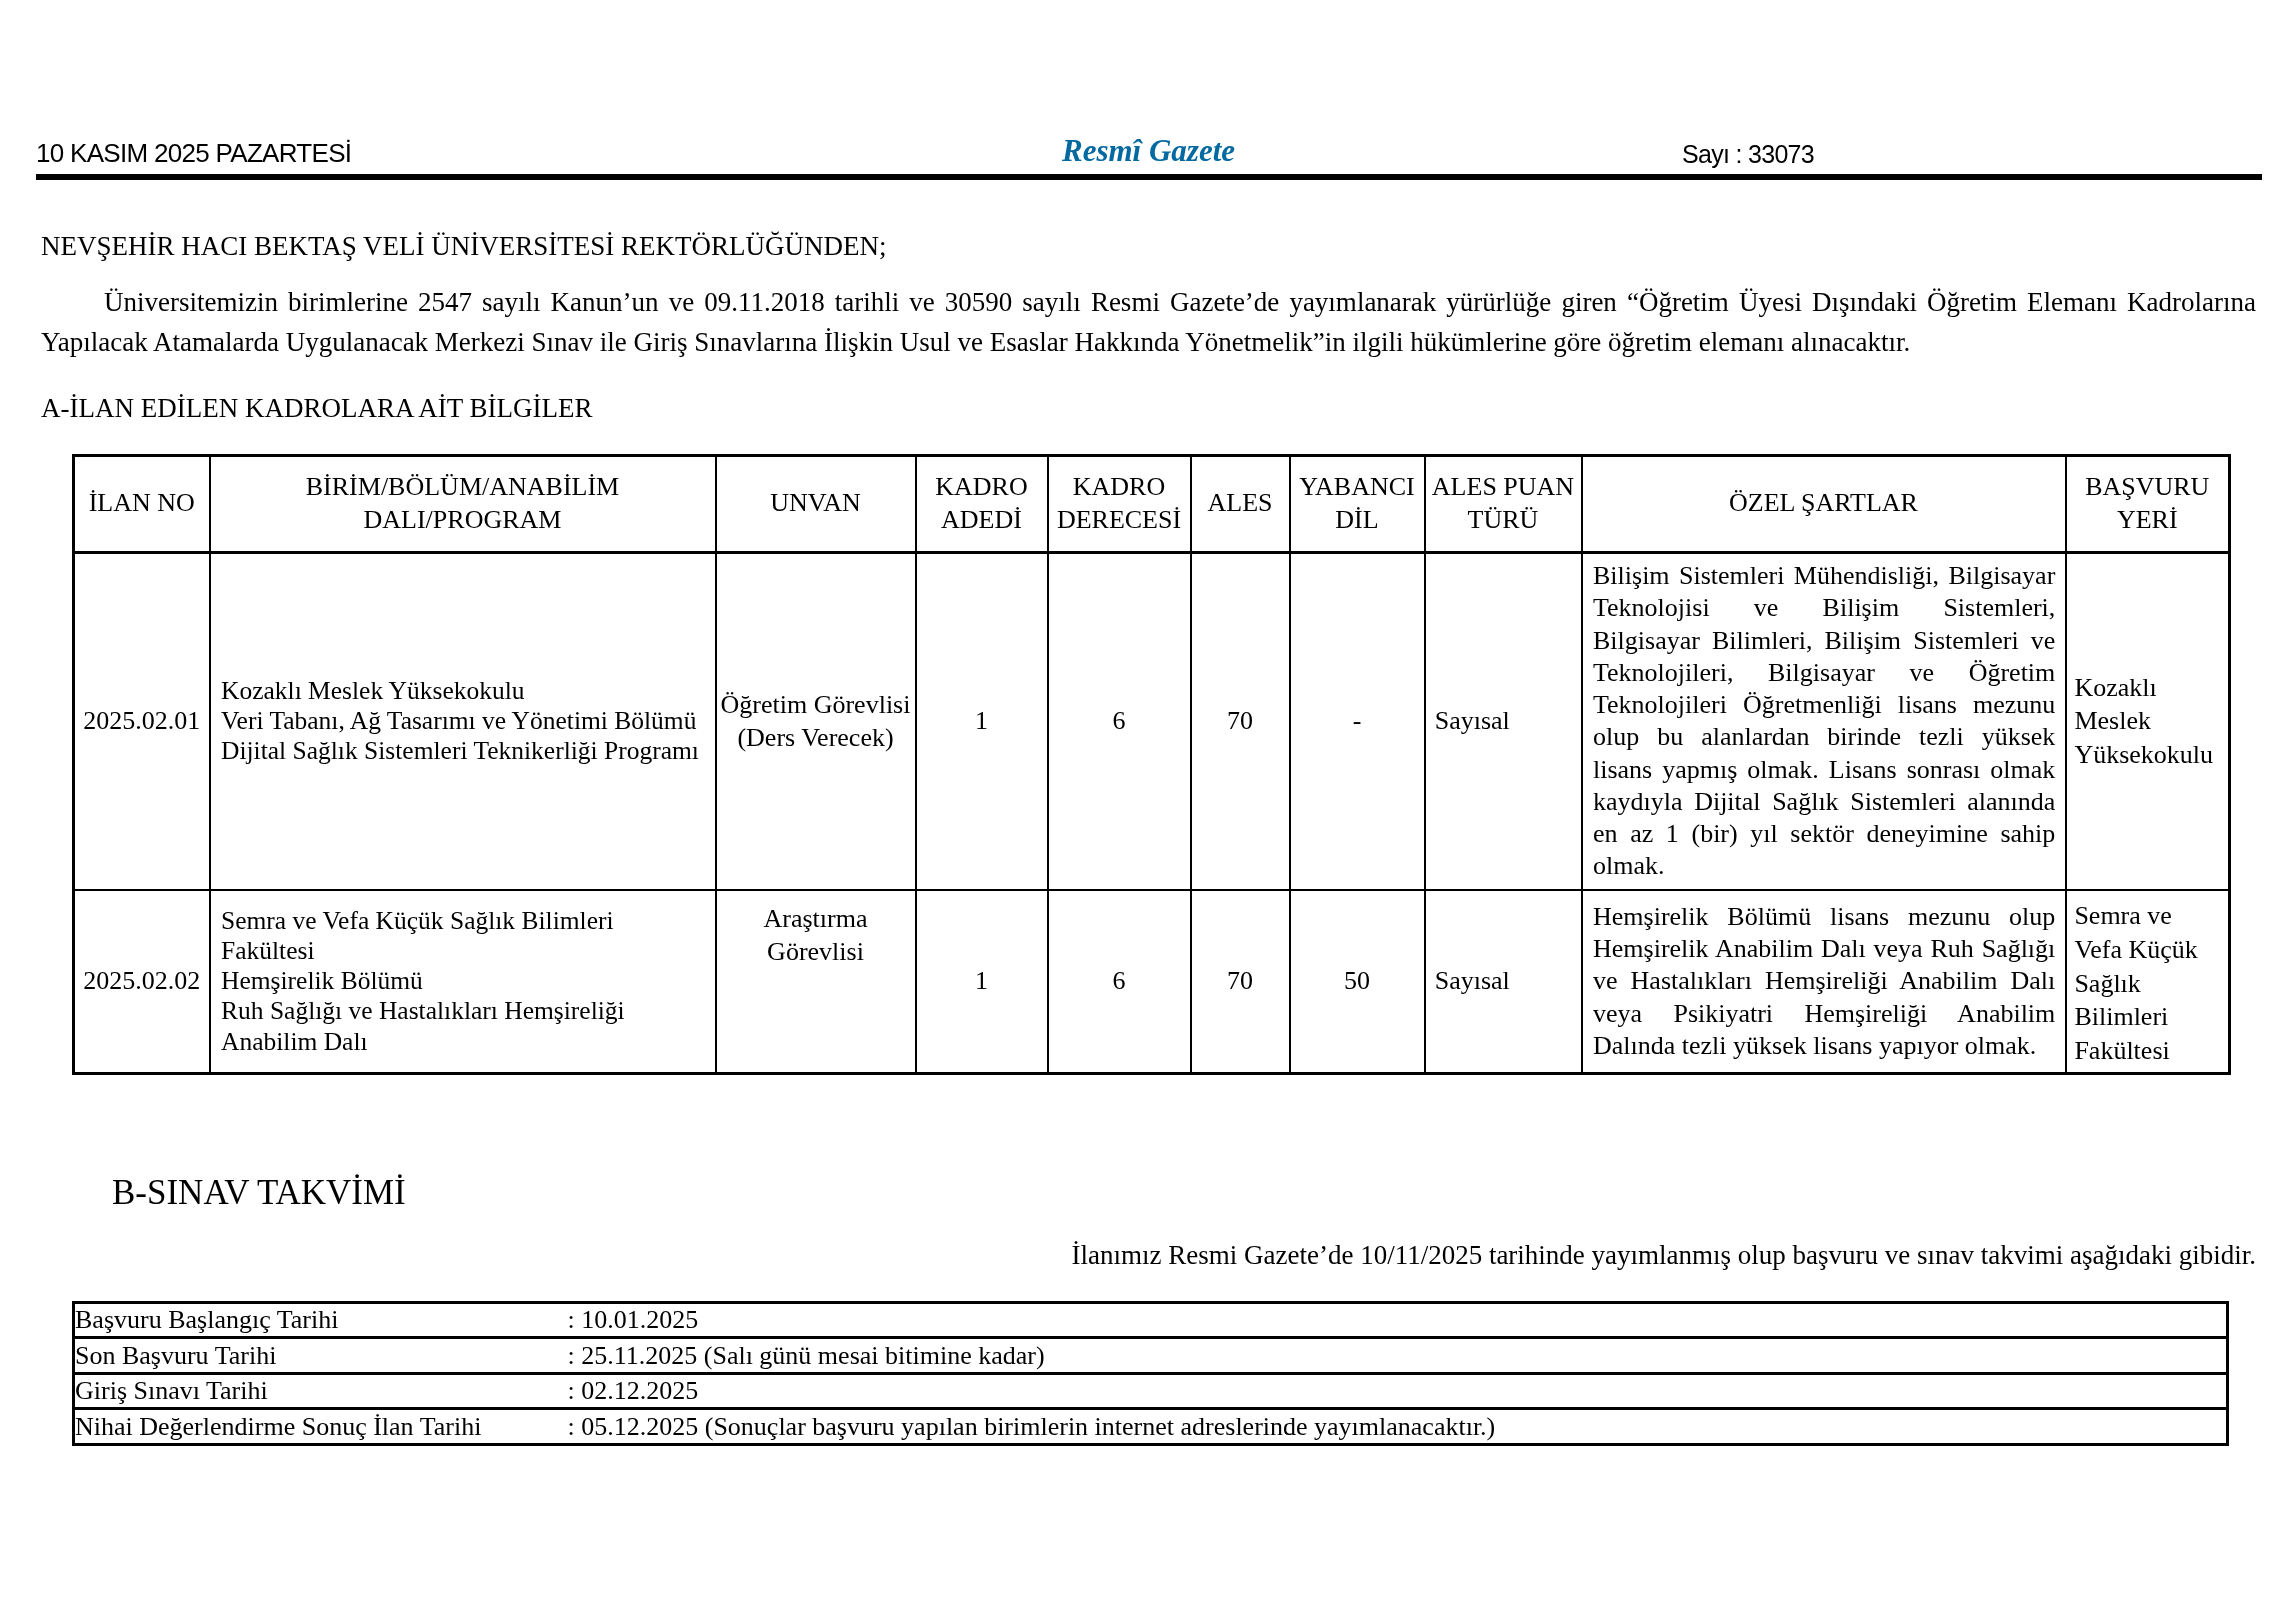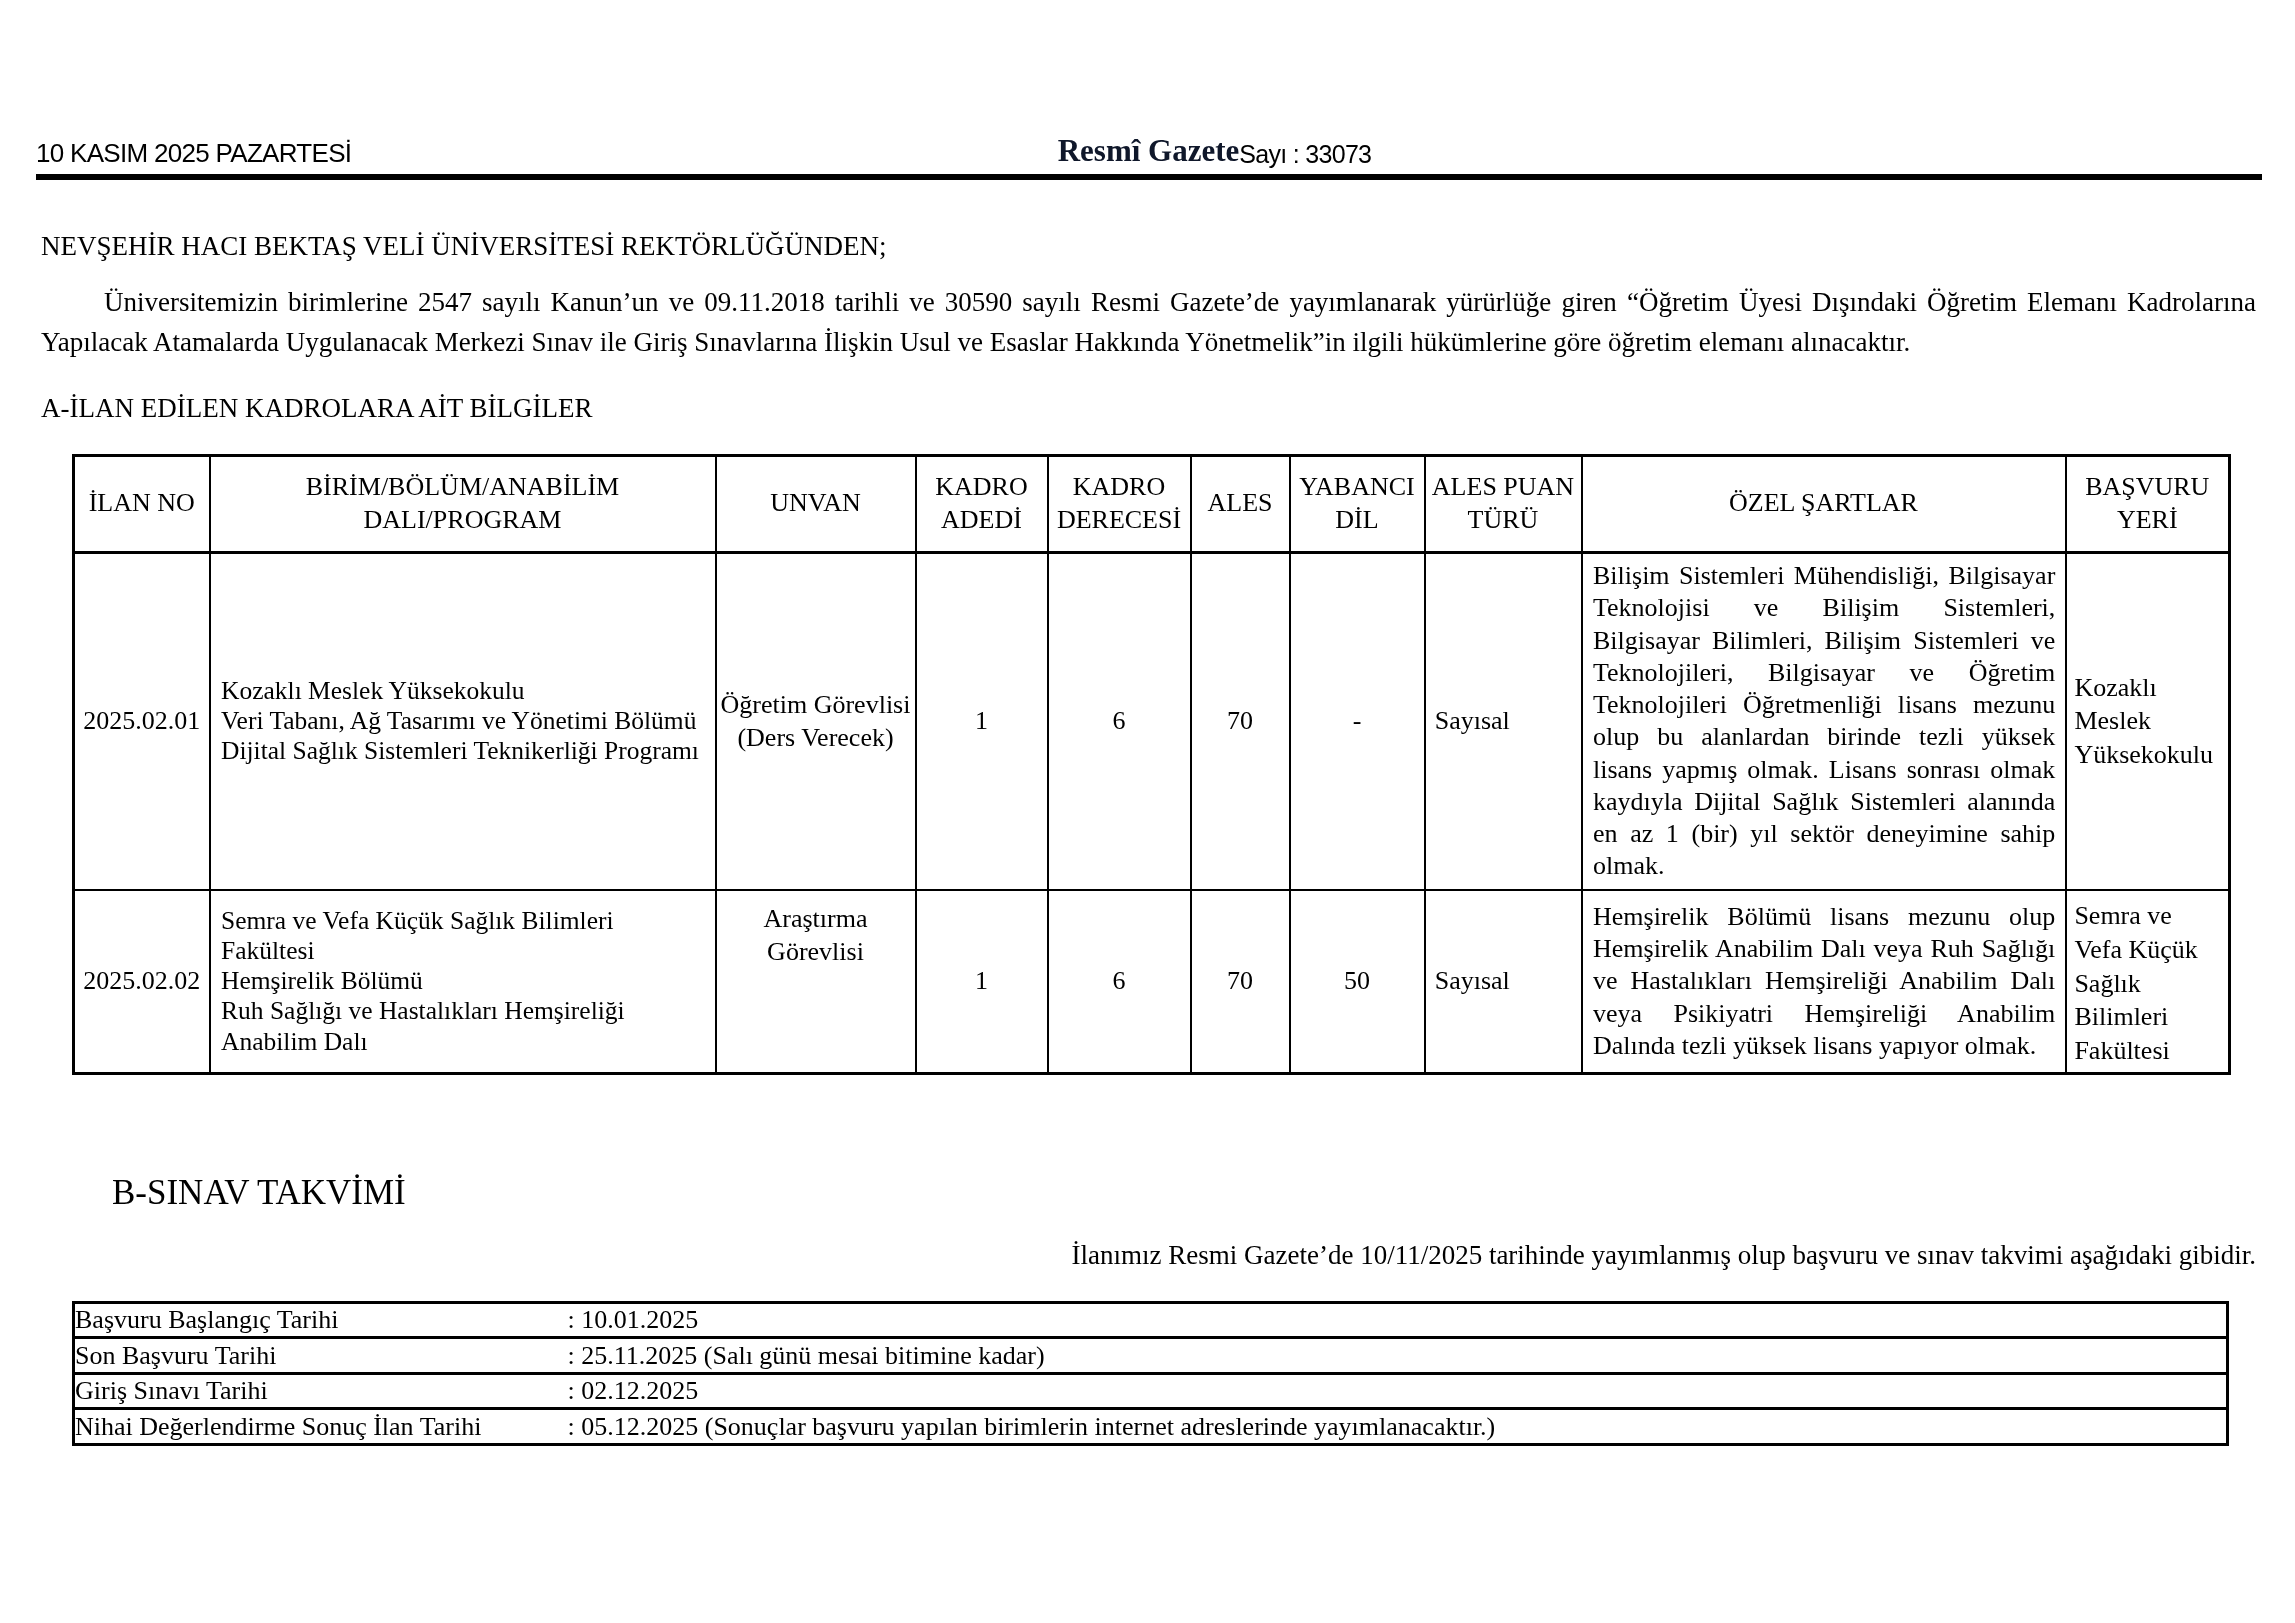--- a/index.html
+++ b/index.html
@@ -15,21 +15,21 @@
   }
   
   .masthead {
     display:flex;
     align-items:flex-end;
     margin:0 34px 0 36px;
     padding-top:97px;
   }
   .masthead .left  { flex:1; text-align:left;  font-family:"Liberation Sans", sans-serif; font-size:26px; letter-spacing:-0.7px; }
   .masthead .center{ flex:0 0 auto; font-size:31px; font-weight:bold; }
-  .masthead .right { flex:1; text-align:left; font-family:"Liberation Sans", sans-serif; font-size:25px; letter-spacing:-0.7px; }
+  .masthead .right { flex:1; text-align:center; font-family:"Liberation Sans", sans-serif; font-size:25px; letter-spacing:-0.7px; }
   .rule {
     height:5.9px; background:#000;
     margin:5.2px 33px 0 36px;
   }
   
   .content { margin:0 39px 0 41px; }
   .doc-title { margin-top:51px; font-size:27px; }
   .intro {
     margin-top:19.6px;
     font-size:27px;
@@ -100,21 +100,21 @@
   td.s-label { width:494px; padding-left:60px; }
   td.s-value { padding-left:18.3px; }
 </style>
 </head>
 <body>
 
 <div class="page">
 
   <div class="masthead">
     <div class="left">10 KASIM 2025 PAZARTESİ</div>
-    <div class="center" style="color:#0f172a;">Resmî Gazete</div>
+    <div class="center" style="color:#0369a1;font-style:italic;">Resmî Gazete</div>
     <div class="right">Sayı : 33073</div>
   </div>
   <div class="rule"></div>
 
   <div class="content">
 
     <div class="doc-title">NEVŞEHİR HACI BEKTAŞ VELİ ÜNİVERSİTESİ REKTÖRLÜĞÜNDEN;</div>
 
     <div class="intro">Üniversitemizin birimlerine 2547 sayılı Kanun’un ve 09.11.2018 tarihli ve 30590 sayılı Resmi Gazete’de yayımlanarak yürürlüğe giren “Öğretim Üyesi Dışındaki Öğretim Elemanı Kadrolarına Yapılacak Atamalarda Uygulanacak Merkezi Sınav ile Giriş Sınavlarına İlişkin Usul ve Esaslar Hakkında Yönetmelik”in ilgili hükümlerine göre öğretim elemanı alınacaktır.</div>
 

